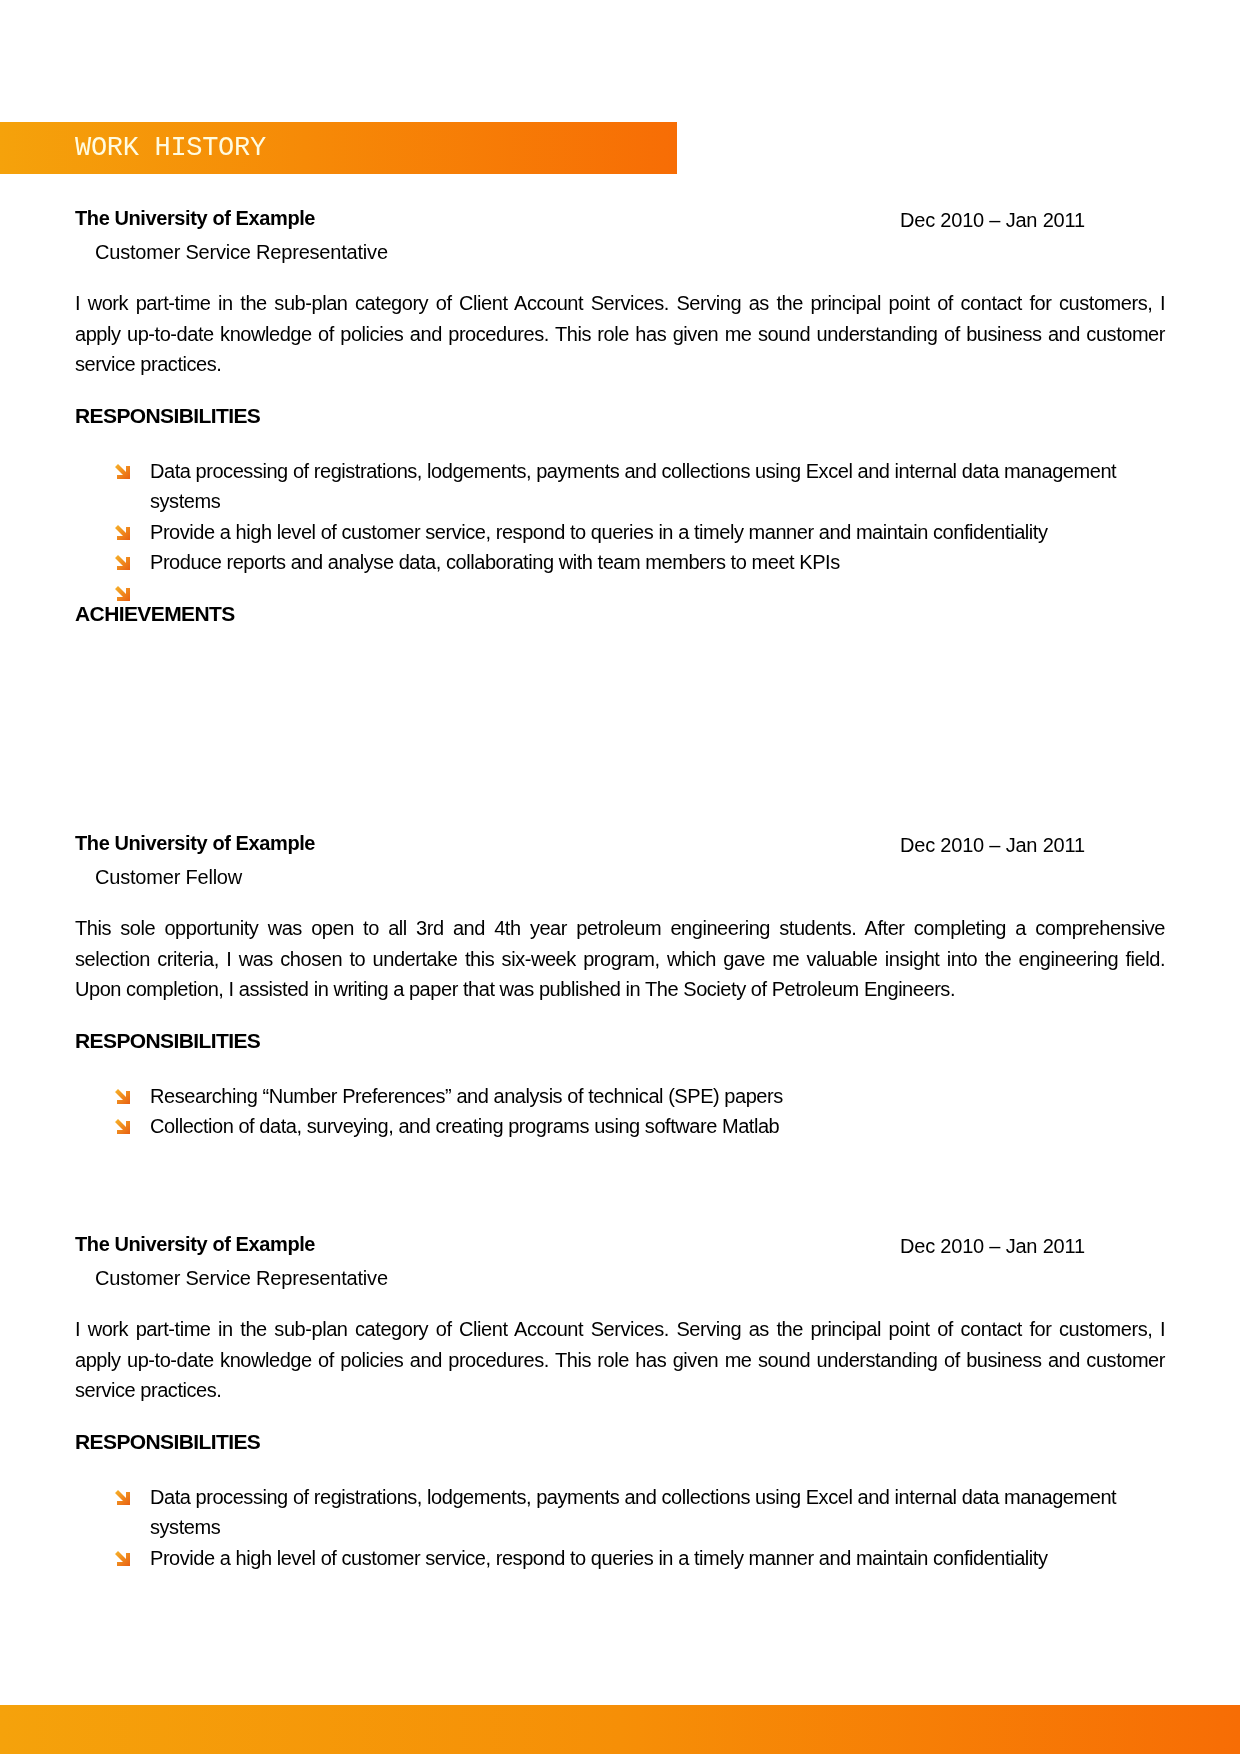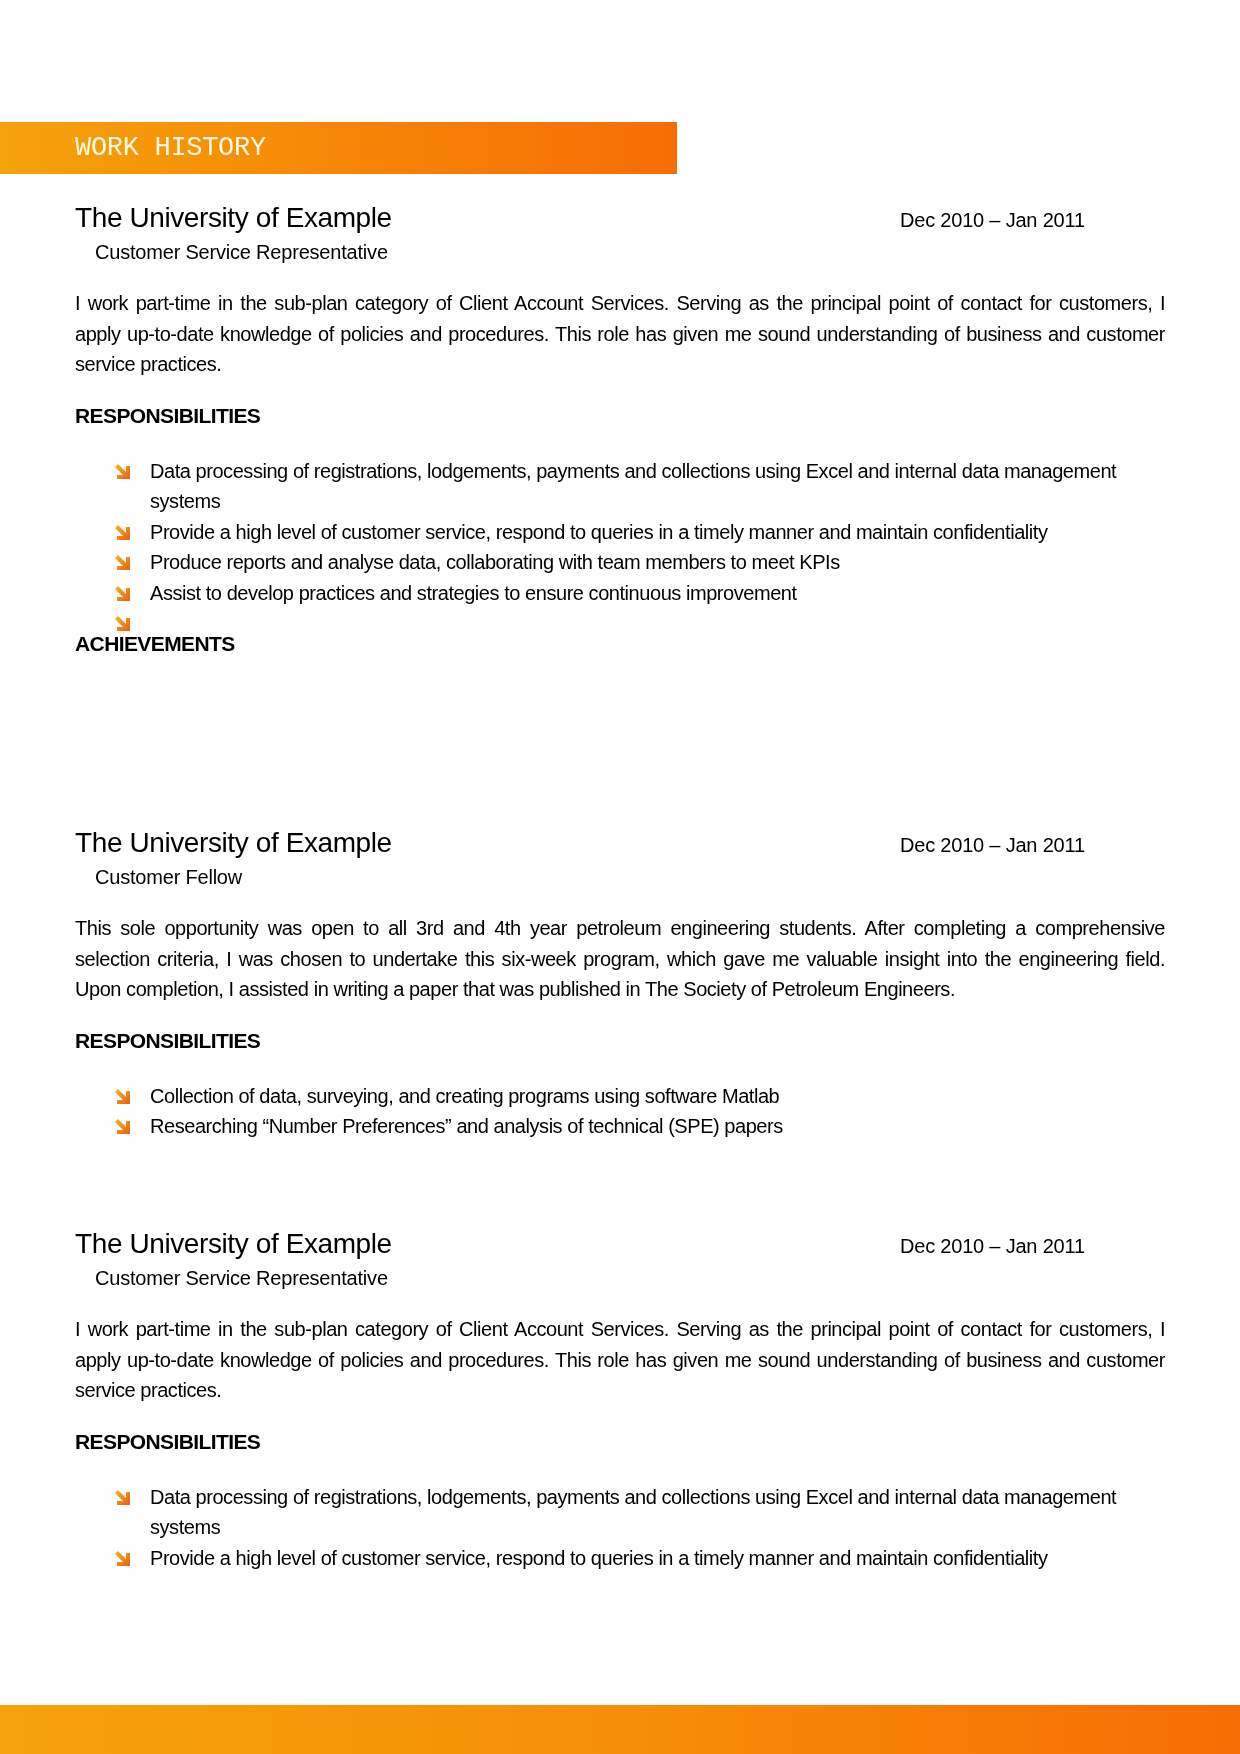--- a/index.html
+++ b/index.html
@@ -6,21 +6,21 @@
   body { width: 1240px; height: 1754px; position: relative; overflow: hidden;
          font-family: "Liberation Sans", "DejaVu Sans", sans-serif; color: #000; }
   .header-bar { position: absolute; left: 0; top: 122px; width: 677px; height: 52px;
     background: linear-gradient(to right, #f5a20b 0%, #f68a07 45%, #f76d05 100%); }
   .header-title { position: absolute; left: 75px; top: 10px; font-size: 27px; color: #fffbe0;
     letter-spacing: -0.3px; line-height: 32px; font-family: Liberation Mono, monospace; }
   .footer-bar { position: absolute; left: 0; top: 1705px; width: 1240px; height: 49px;
     background: linear-gradient(to right, #f5a20b 0%, #f68f07 50%, #f76d05 100%); }
   .job { position: absolute; left: 75px; width: 1090px; }
   .job-head { position: relative; height: 36px; }
-  .job-org { position: absolute; left: 0; top: 0; font-size: 28px; font-weight: normal; letter-spacing: -0.4px; line-height: 36px; }
+  .job-org { position: absolute; left: 0; top: 0; font-size: 20px; font-weight: bold; letter-spacing: -0.4px; line-height: 36px; }
   .job-date { position: absolute; left: 825px; top: 6px; font-size: 20px; line-height: 28px; letter-spacing: -0.2px; }
   .job-role { font-size: 20px; line-height: 28px; margin-top: 2px; letter-spacing: -0.2px; margin-left: 20px; }
   .job-desc { font-size: 20px; line-height: 30.5px; text-align: justify; margin-top: 22px; letter-spacing: -0.45px; word-spacing: 0px; }
   .sec-label { font-size: 21px; font-weight: bold; line-height: 28px; margin-top: 22px; letter-spacing: -0.6px; }
   .bullets { list-style: none; margin: 26px 0 0 0; padding: 0; }
   .bullet { position: relative; padding-left: 75px; width: 1000px; font-size: 20px; line-height: 30.5px; letter-spacing: -0.45px; }
   .bullet .arrow { position: absolute; left: 38px; top: 6px; width: 20px; height: 20px; }
 </style>
 </head>
 <body>
@@ -54,43 +54,40 @@
           <use href="#arrow-sym"></use>
         </svg><span>Data processing of registrations, lodgements, payments and collections using Excel and internal data management systems</span></li>
     <li class="bullet"><svg class="arrow">
           <use href="#arrow-sym"></use>
         </svg><span>Provide a high level of customer service, respond to queries in a timely manner and maintain confidentiality</span></li>
     <li class="bullet"><svg class="arrow">
           <use href="#arrow-sym"></use>
         </svg><span>Produce reports and analyse data, collaborating with team members to meet KPIs</span></li>
     <li class="bullet"><svg class="arrow">
           <use href="#arrow-sym"></use>
-        </svg><span>Assist to develop practices and strategies to ensure continuous improvement</span></li>
-    <li class="bullet"><svg class="arrow">
-          <use href="#arrow-sym"></use>
         </svg></li>
   </ul>
   <div class="sec-label">ACHIEVEMENTS</div>
 </div>
 
 <div class="job" style="top:825px;">
   <div class="job-head">
     <div class="job-org">The University of Example</div>
     <div class="job-date">Dec 2010 – Jan 2011</div>
   </div>
   <div class="job-role">Customer Fellow</div>
   <div class="job-desc">This sole opportunity was open to all 3rd and 4th year petroleum engineering students.  After completing a comprehensive selection criteria, I was chosen to undertake this six-week program, which gave me valuable insight into the engineering field.   Upon completion, I assisted in writing a paper that was published in The Society of Petroleum Engineers.</div>
   <div class="sec-label">RESPONSIBILITIES</div>
   <ul class="bullets">
     <li class="bullet"><svg class="arrow">
           <use href="#arrow-sym"></use>
-        </svg><span>Collection of data, surveying, and creating programs using software Matlab</span></li>
+        </svg><span>Researching “Number Preferences” and analysis of technical (SPE) papers</span></li>
     <li class="bullet"><svg class="arrow">
           <use href="#arrow-sym"></use>
-        </svg><span>Researching “Number Preferences” and analysis of technical (SPE) papers</span></li>
+        </svg><span>Collection of data, surveying, and creating programs using software Matlab</span></li>
   </ul>
 </div>
 
 <div class="job" style="top:1226px;">
   <div class="job-head">
     <div class="job-org">The University of Example</div>
     <div class="job-date">Dec 2010 – Jan 2011</div>
   </div>
   <div class="job-role">Customer Service Representative</div>
   <div class="job-desc">I work part-time in the sub-plan category of Client Account Services.  Serving as the principal point of contact for customers, I apply up-to-date knowledge of policies and procedures.  This role has given me sound understanding of business and customer service practices.</div>

